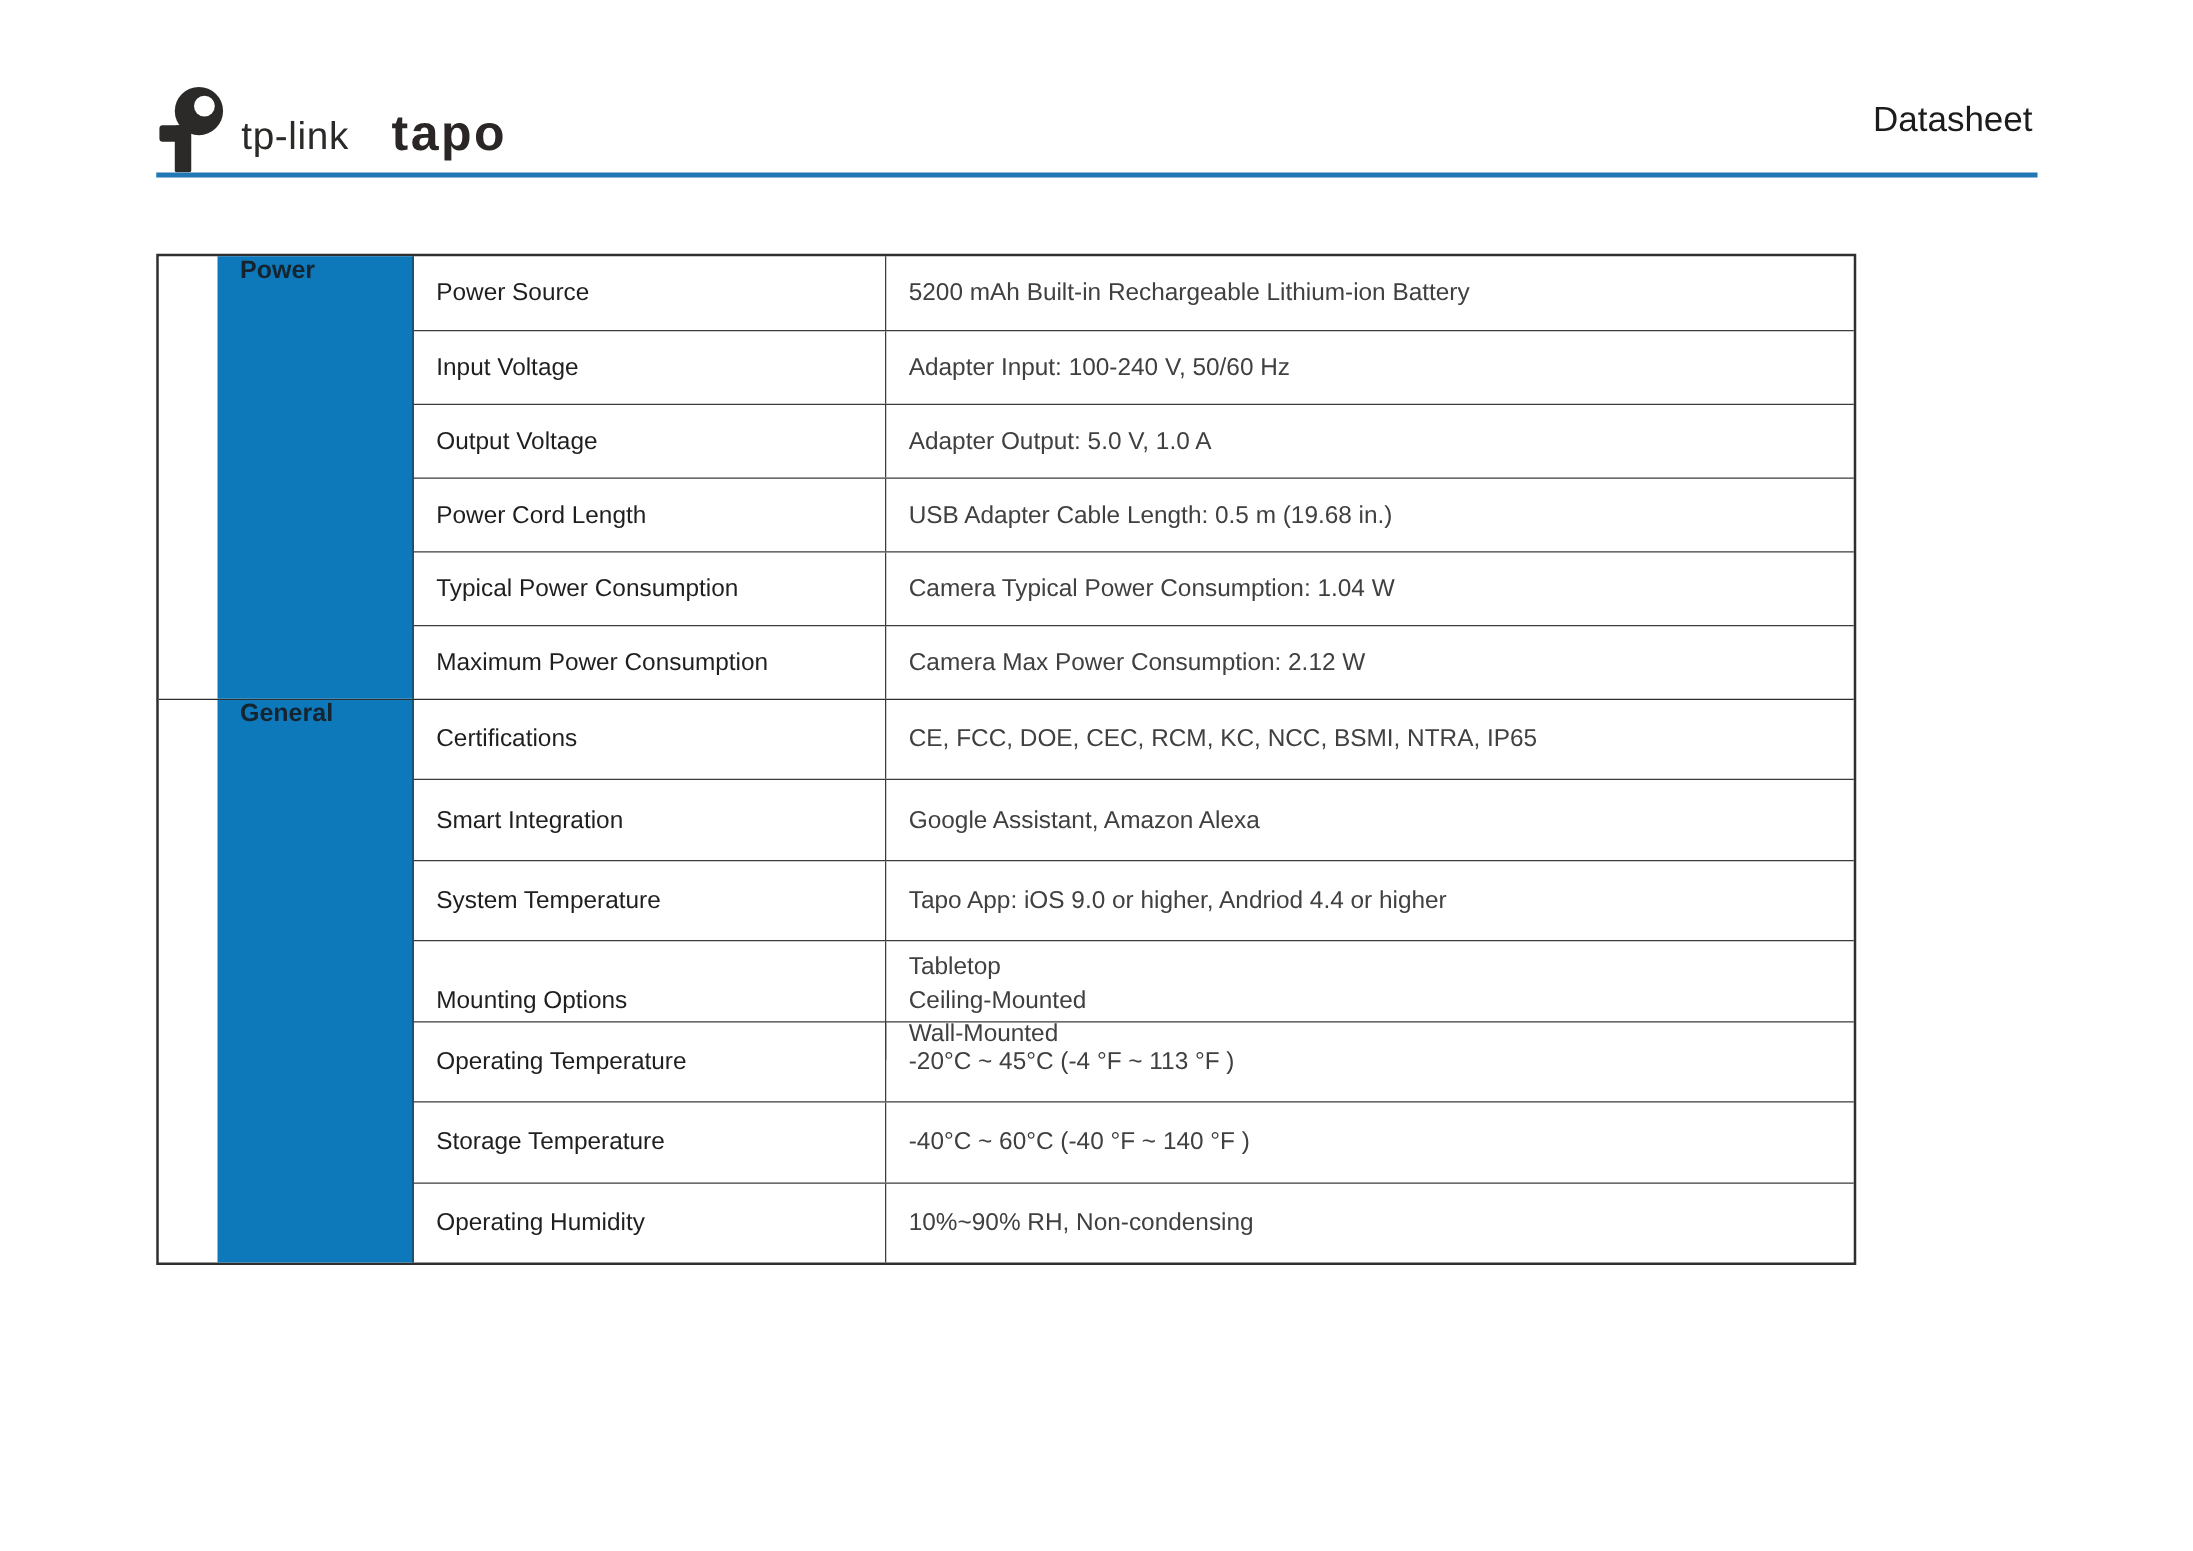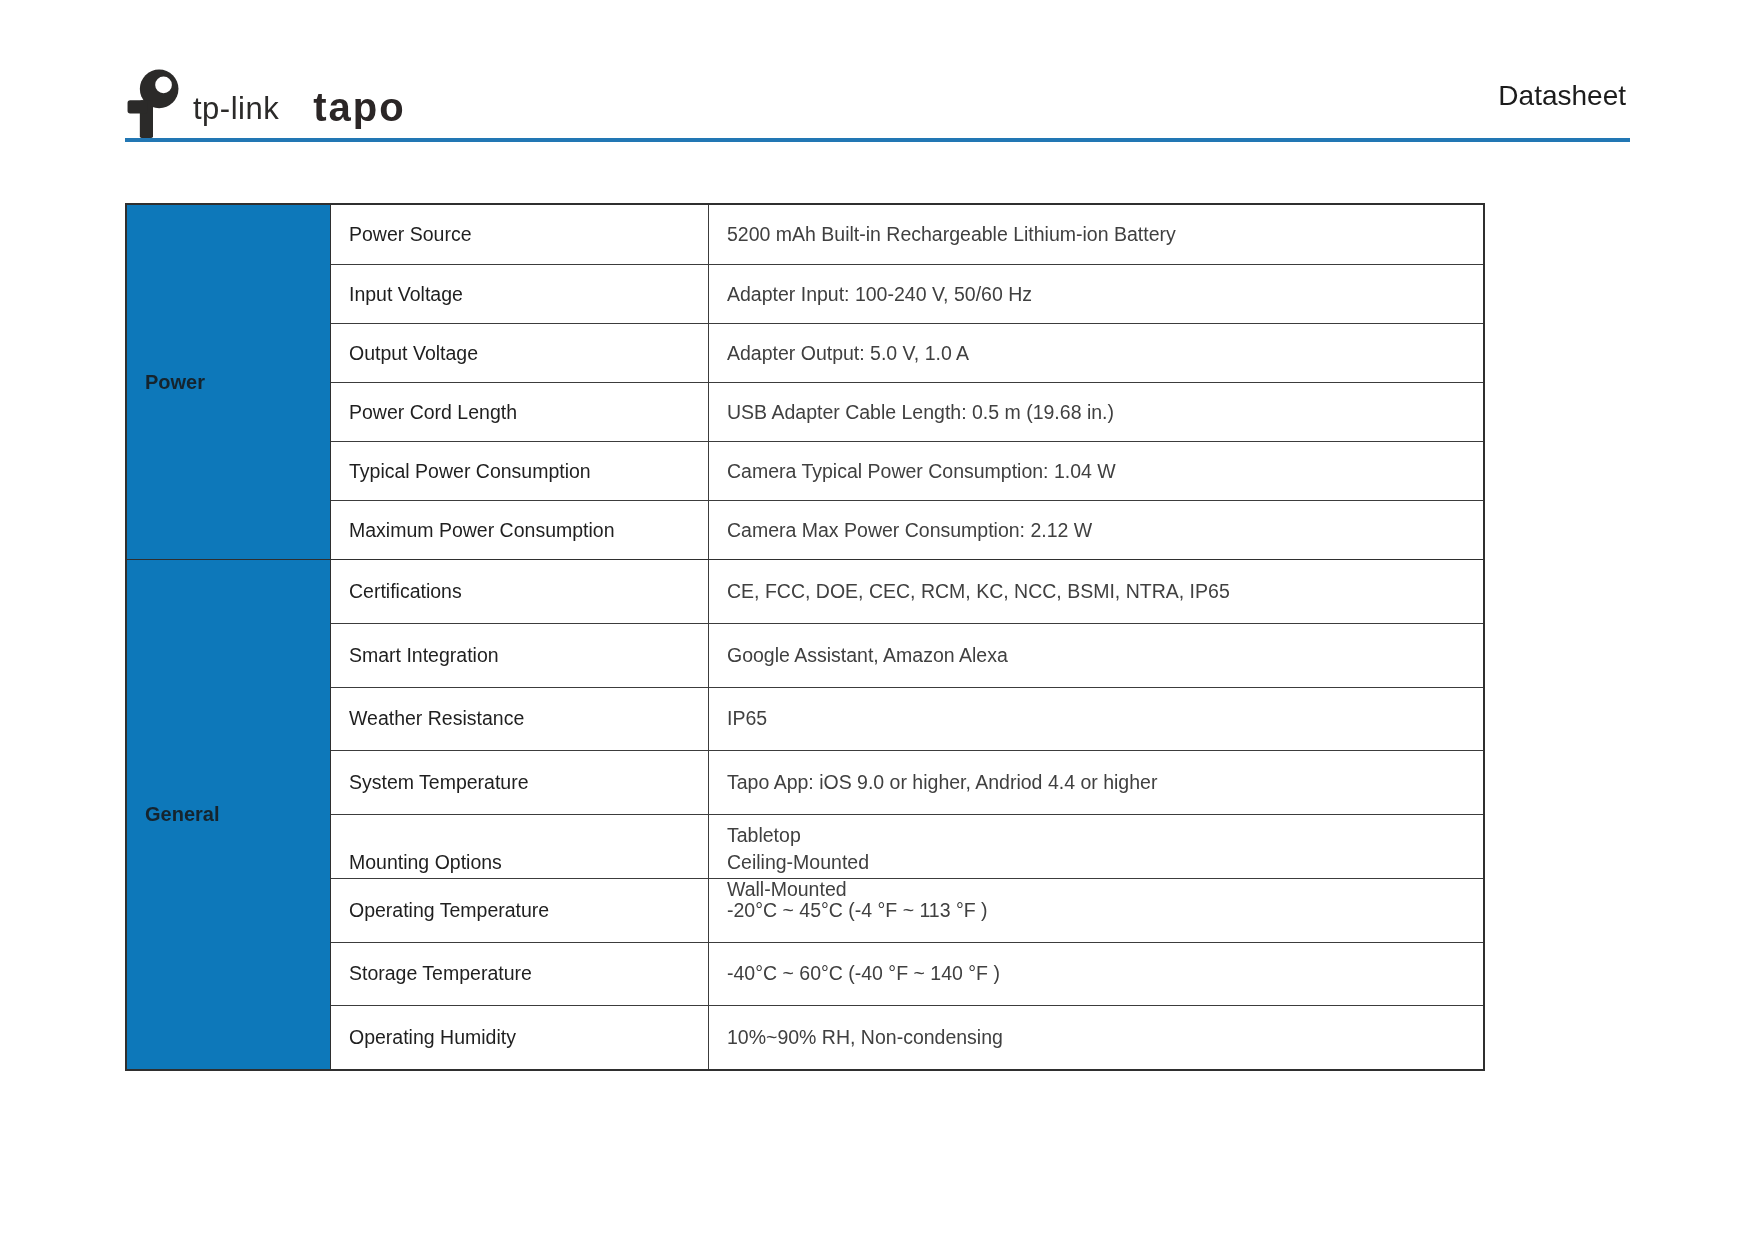--- a/index.html
+++ b/index.html
@@ -13,21 +13,21 @@
   .tapo-word{ font-size:40px; font-weight:700; color:#2b2626; letter-spacing:2px; margin-left:34px; margin-top:10px; }
   .doc-type { position:absolute; right:128px; top:80px; font-size:28px; color:#1c1c1c; }
   .blue-rule{ position:absolute; left:125px; top:138px; width:1505px; height:4px; background:#2277b4; }
 
   
   .spec-table { position:absolute; left:125px; top:203px; width:1360px;
                 border:2px solid #2f2f2f; }
   .section { display:grid; grid-template-columns:204px 1fr; }
   .section + .section { border-top:1px solid #2f2f2f; }
   .side-cell { background:#0d78ba; border-right:1px solid #2f2f2f;
-               display:flex; align-items:center; padding-left:18px; }
+               display:flex; align-items:flex-start; padding-left:18px;margin-left:47px; }
   .side-cell span { font-size:20px; font-weight:700; color:#15242e; }
   .rows { display:flex; flex-direction:column; }
   .row  { display:grid; grid-template-columns:378px 1fr; min-height:59px; flex:1; }
   .row + .row { border-top:1px solid #3c3c3c; }
   .row-label { border-right:1px solid #3c3c3c; display:flex; align-items:center;
                padding:7px 12px 7px 18px; font-size:19.5px; color:#1f1f1f; }
   .row-value { display:flex; flex-direction:column; justify-content:center;
                padding:7px 14px 7px 18px; font-size:19.5px; color:#404040; line-height:27px; }
 </style>
 </head>
@@ -90,24 +90,20 @@
       <div class="rows">
         <div class="row">
           <div class="row-label">Certifications</div>
           <div class="row-value">CE, FCC, DOE, CEC, RCM, KC, NCC, BSMI, NTRA, IP65</div>
         </div>
         <div class="row">
           <div class="row-label">Smart Integration</div>
           <div class="row-value">Google Assistant, Amazon Alexa</div>
         </div>
         <div class="row">
-          <div class="row-label">Weather Resistance</div>
-          <div class="row-value">IP65</div>
-        </div>
-        <div class="row">
           <div class="row-label">System Temperature</div>
           <div class="row-value">Tapo App: iOS 9.0 or higher, Andriod 4.4 or higher</div>
         </div>
         <div class="row">
           <div class="row-label">Mounting Options</div>
           <div class="row-value">
             <div>Tabletop</div>
             <div>Ceiling-Mounted</div>
             <div>Wall-Mounted</div>
           </div>

